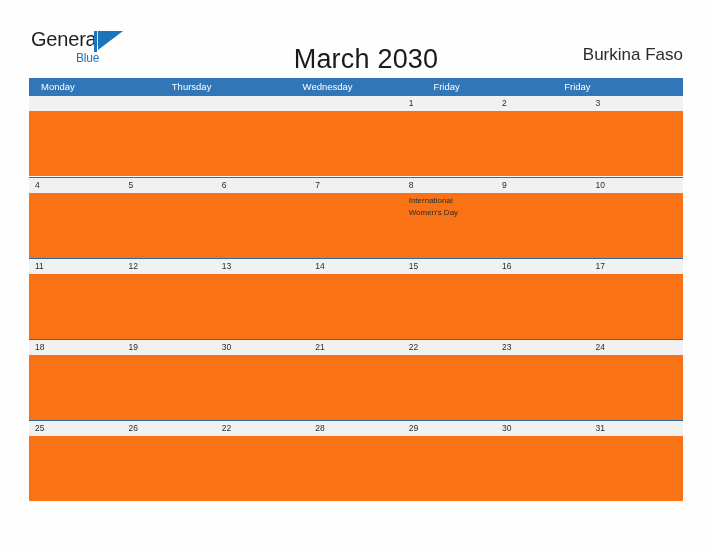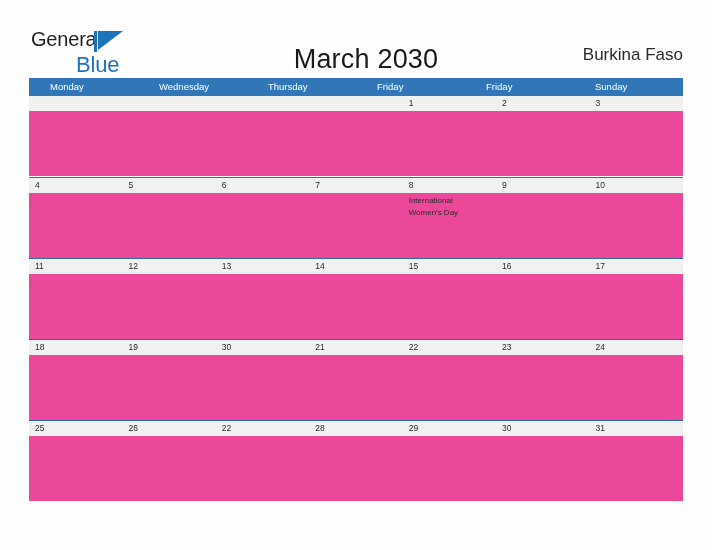--- a/index.html
+++ b/index.html
@@ -40,22 +40,22 @@
     left: 0;
     top: 0;
     font-size: 20px;
     color: #231f20;
     letter-spacing: -0.2px;
     line-height: 20px;
   }
   .logo-blue {
     position: absolute;
     left: 45px;
-    top: 26px;
-    font-size: 22px;
+    top: 19px;
+    font-size: 12px;
     color: #1d74bb;
     letter-spacing: -0.2px;
     line-height: 20px;
   }
   .logo-flag {
     position: absolute;
     left: 63px;
     top: 2px;
     width: 30px;
     height: 21px;
@@ -99,21 +99,20 @@
   }
   .weekday {
     flex: 1 1 0;
     box-sizing: border-box;
     padding-left: 12px;
     font-size: 9.5px;
     color: #ffffff;
     line-height: 18px;
     white-space: nowrap;
     overflow: hidden;
-    margin-left: 9px;
   }
 
   .week {
     width: 100%;
     box-sizing: border-box;
     height: 81px;
     border-top: 1px solid #2e6da4;
     position: relative;
   }
   .week.first {
@@ -123,21 +122,21 @@
   .week .daterow {
     display: flex;
     width: 100%;
     height: 15px;
     background: #f1f1f1;
   }
   .week .bodyrow {
     display: flex;
     width: 100%;
     height: 65px;
-    background: #ec4899;
+    background: #f97316;
   }
   .daycell-num {
     flex: 1 1 0;
     box-sizing: border-box;
     padding-left: 6px;
     font-size: 8.5px;
     color: #2b2b2b;
     line-height: 15px;
   }
   .daycell-body {
@@ -171,25 +170,24 @@
 
     <h1 class="cal-title">March 2030</h1>
 
     <div class="country">Burkina Faso</div>
 
   </div>
 
   <div class="cal">
     <div class="weekdays" id="weekday-row">
         <div class="weekday">Monday</div>
+        <div class="weekday">Thursday</div>
         <div class="weekday">Wednesday</div>
-        <div class="weekday">Thursday</div>
         <div class="weekday">Friday</div>
         <div class="weekday">Friday</div>
-        <div class="weekday">Sunday</div>
       </div>
     <div id="weeks-container">
         <div class="week first">
           <div class="daterow">
             <div class="daycell-num"></div>
             <div class="daycell-num"></div>
             <div class="daycell-num"></div>
             <div class="daycell-num"></div>
             <div class="daycell-num">1</div>
             <div class="daycell-num">2</div>

